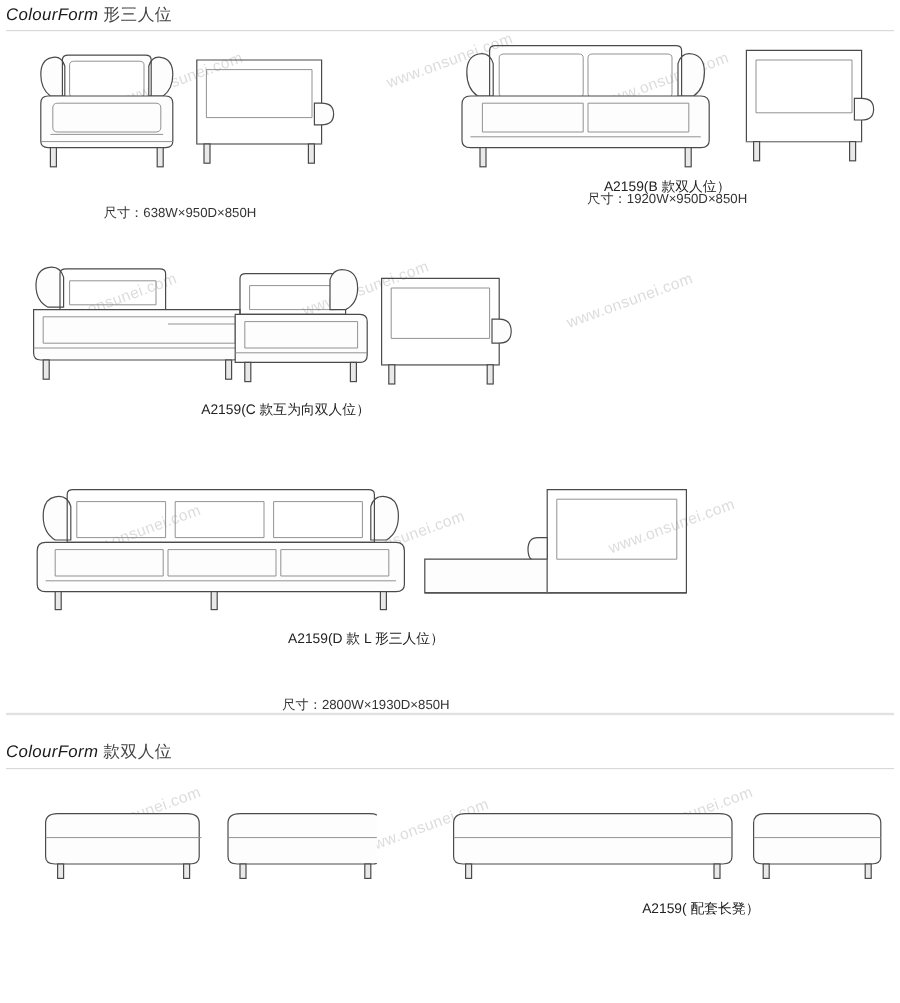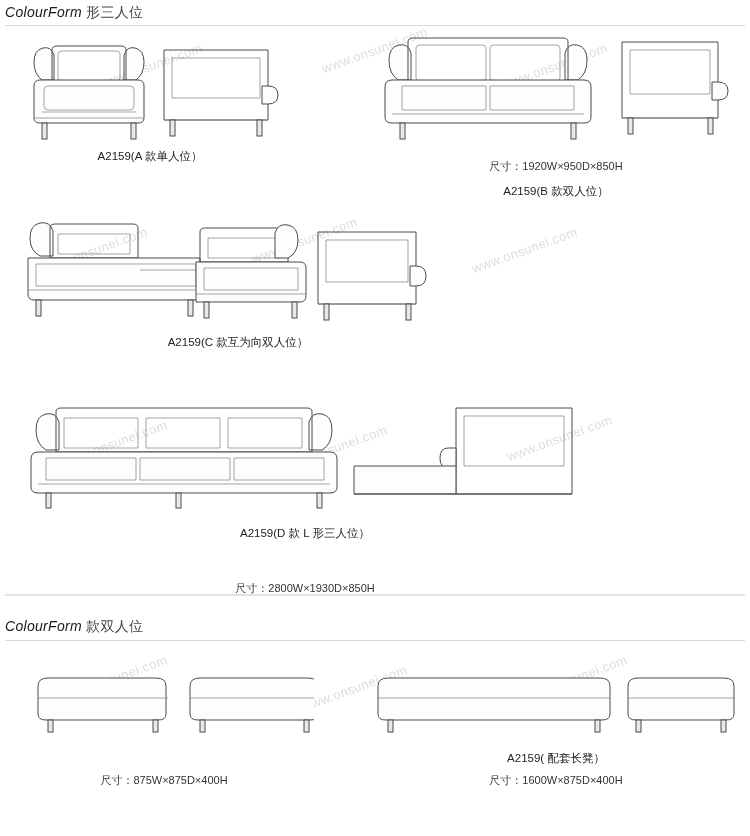--- a/index.html
+++ b/index.html
@@ -109,21 +109,21 @@
         <path class="ln" d="M152 16 l104 0 l0 70 l-104 0 Z"></path>
         <path class="lt" d="M160 24 l88 0 l0 40 l-88 0 Z"></path>
         <path class="lnf" d="M256 52 q10 0 10 9 q0 9 -10 9 l-6 0 l0 -18 Z"></path>
         <path class="lt" d="M152 86 l104 0"></path>
         <rect class="leg" x="158" y="86" width="5" height="16"></rect>
         <rect class="leg" x="245" y="86" width="5" height="16"></rect>
       </g>
     </svg>
   </div>
 
-  <div class="cap" style="left:150px; top:146px; width:160px; margin-left:-80px;">A2159(A 款单人位）</div>
+  <div class="cap sz" style="left:150px; top:168px; width:240px; margin-left:-120px;">尺寸：638W×950D×850H</div>
 
   <div class="fig" style="left:378px; top:30px;">
     <svg width="360" height="112" viewBox="0 0 360 112">
       <g>
         <path class="lnf" d="M20 50 q-9 -6 -9 -20 q0 -13 10 -15 q9 -2 12 8 l0 27 Z"></path>
         <path class="lnf" d="M200 50 q9 -6 9 -20 q0 -13 -10 -15 q-9 -2 -12 8 l0 27 Z"></path>
         <path class="ln" d="M30 12 q0 -4 5 -4 l150 0 q5 0 5 4 l0 40 l-160 0 Z"></path>
         <path class="lt" d="M38 18 q0 -3 4 -3 l62 0 q4 0 4 3 l0 30 q0 3 -4 3 l-62 0 q-4 0 -4 -3 Z"></path>
         <path class="lt" d="M112 18 q0 -3 4 -3 l62 0 q4 0 4 3 l0 30 q0 3 -4 3 l-62 0 q-4 0 -4 -3 Z"></path>
         <path class="lnf" d="M14 50 l192 0 q7 0 7 7 l0 30 q0 6 -7 6 l-192 0 q-7 0 -7 -6 l0 -30 q0 -7 7 -7 Z"></path>
@@ -137,21 +137,21 @@
         <path class="ln" d="M244 12 l96 0 l0 76 l-96 0 Z"></path>
         <path class="lt" d="M252 20 l80 0 l0 44 l-80 0 Z"></path>
         <path class="lnf" d="M340 52 q10 0 10 9 q0 9 -10 9 l-6 0 l0 -18 Z"></path>
         <path class="lt" d="M244 88 l96 0"></path>
         <rect class="leg" x="250" y="88" width="5" height="16"></rect>
         <rect class="leg" x="330" y="88" width="5" height="16"></rect>
       </g>
     </svg>
   </div>
 
-  <div class="cap" style="left:556px; top:146px; width:200px; margin-left:-100px;margin-top:35px;">A2159(B 款双人位）</div>
+  <div class="cap" style="left:556px; top:146px; width:200px; margin-left:-100px;">A2159(B 款双人位）</div>
   <div class="cap sz" style="left:556px; top:156px; width:260px; margin-left:-130px;">尺寸：1920W×950D×850H</div>
 
   <div class="fig" style="left:18px; top:218px;">
     <svg width="440" height="112" viewBox="0 0 440 112">
       <g>
         <path class="lnf" d="M22 38 q-10 -5 -10 -18 q0 -13 10 -15 q10 -2 13 8 l0 25 Z"></path>
         <path class="ln" d="M32 10 q0 -4 5 -4 l78 0 q5 0 5 4 l0 30 l-88 0 Z"></path>
         <path class="lt" d="M40 16 l72 0 l0 20 l-72 0 Z"></path>
         <path class="lnf" d="M10 40 l172 0 l0 36 q0 6 -6 6 l-160 0 q-6 0 -6 -6 Z"></path>
         <path class="lt" d="M18 46 l160 0 l0 22 l-160 0 Z"></path>
@@ -233,35 +233,33 @@
       </g>
       <g>
         <path class="lnf" d="M176 18 q0 -8 10 -8 l108 0 q10 0 10 8 l0 28 q0 6 -8 6 l-112 0 q-8 0 -8 -6 Z"></path>
         <path class="lt" d="M176 30 l128 0"></path>
         <rect class="leg" x="186" y="52" width="5" height="12"></rect>
         <rect class="leg" x="290" y="52" width="5" height="12"></rect>
       </g>
     </svg>
   </div>
 
-  <div class="cap sz" style="left:164px; top:770px; width:260px; margin-left:-130px;">尺寸：875W×875D×400H</div>
 
   <div class="fig" style="left:372px; top:668px;">
     <svg width="370" height="66" viewBox="0 0 370 66">
       <g>
         <path class="lnf" d="M6 18 q0 -8 10 -8 l212 0 q10 0 10 8 l0 28 q0 6 -8 6 l-216 0 q-8 0 -8 -6 Z"></path>
         <path class="lt" d="M6 30 l232 0"></path>
         <rect class="leg" x="16" y="52" width="5" height="12"></rect>
         <rect class="leg" x="223" y="52" width="5" height="12"></rect>
       </g>
       <g>
         <path class="lnf" d="M256 18 q0 -8 10 -8 l86 0 q10 0 10 8 l0 28 q0 6 -8 6 l-90 0 q-8 0 -8 -6 Z"></path>
         <path class="lt" d="M256 30 l106 0"></path>
         <rect class="leg" x="264" y="52" width="5" height="12"></rect>
         <rect class="leg" x="349" y="52" width="5" height="12"></rect>
       </g>
     </svg>
   </div>
 
-  <div class="cap" style="left:556px; top:748px; width:220px; margin-left:-110px;text-align:center;">A2159( 配套长凳）</div>
-  <div class="cap sz" style="left:556px; top:770px; width:260px; margin-left:-130px;">尺寸：1600W×875D×400H</div>
+  <div class="cap" style="left:584px; top:748px; width:220px; margin-left:-110px;text-align:center;">A2159( 配套长凳）</div>
 
 </div>
 
 </body></html>

